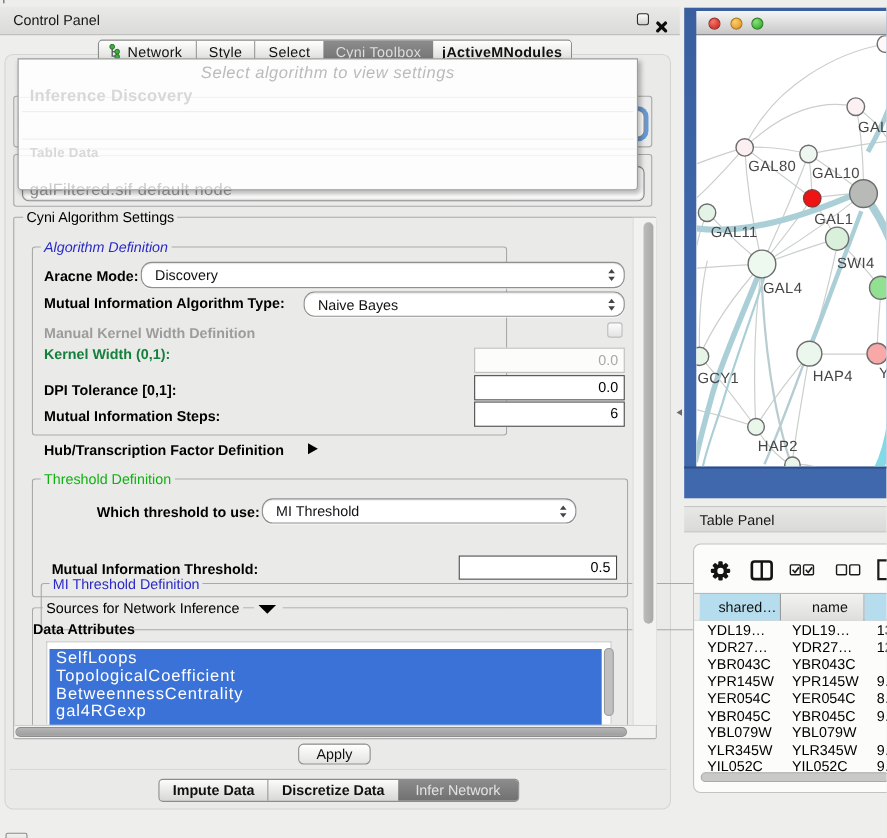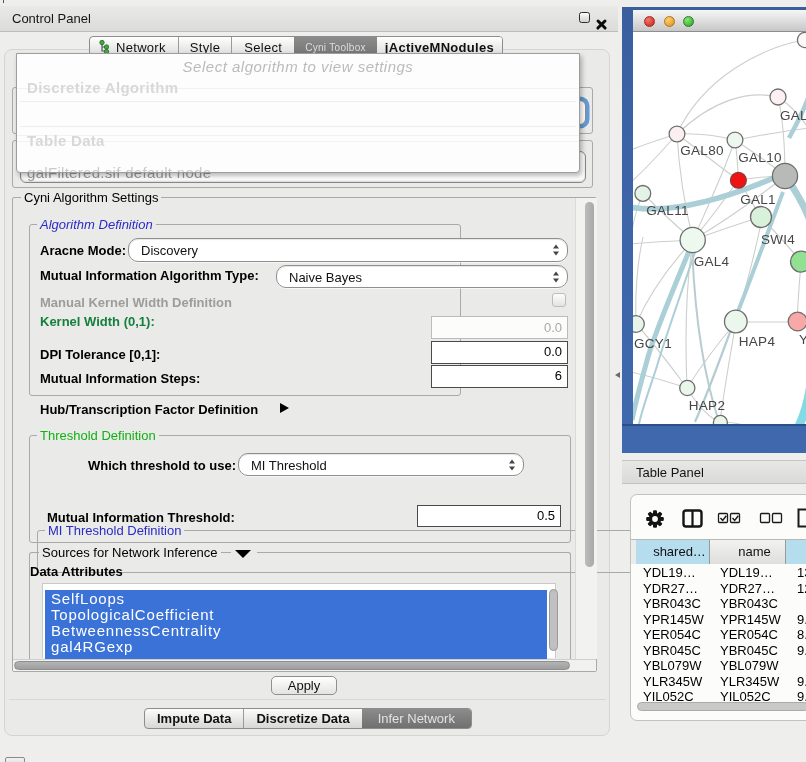--- a/index.html
+++ b/index.html
@@ -45,21 +45,21 @@
   </div>
   <div class="tab-sep"></div>
   <div style="display:flex;align-items:center;padding:0 11px;">
       <span style="font-size:13px;color:#111;letter-spacing:0.3px;">Style</span>
     </div>
   <div class="tab-sep"></div>
   <div style="display:flex;align-items:center;padding:0 12px;">
       <span style="font-size:13px;color:#111;letter-spacing:0.3px;">Select</span>
     </div>
   <div style="display:flex;align-items:center;padding:0 11px;background:linear-gradient(#8c8c8c,#727272);">
-      <span style="font-size:10px;color:#dedede;letter-spacing:0.3px;">Cyni Toolbox</span>
+      <span style="font-size:13px;color:#dedede;letter-spacing:0.3px;">Cyni Toolbox</span>
     </div>
   <div style="display:flex;align-items:center;padding:0 8px;background:linear-gradient(#ffffff,#d9d9d7);text-decoration:underline;">
       <span style="font-size:13px;color:#111;font-weight:bold;letter-spacing:0.3px;">jActiveMNodules</span>
     </div>
 </div>
 
 <div class="abs group" style="left:12px;top:87px;width:581px;height:47px;"></div>
 
 <div class="abs" style="left:20px;top:100px;width:566px;height:25px;background:#fff;border:1px solid #8a8a8a;border-radius:6px;box-shadow:0 0 0 3.5px rgba(86,145,212,0.92);"></div>
 
@@ -137,22 +137,22 @@
 
 <div class="abs" style="left:9px;top:699px;width:597px;height:1px;background:#d8d8d6;"></div>
 
 <div class="abs" style="left:16px;top:53px;width:564px;height:120px;background:#fdfdfd;border:1px solid #9d9d9d;border-radius:0 0 4px 4px;box-shadow:2px 3px 5px rgba(0,0,0,0.28);overflow:hidden;">
   <div class="abs" style="left:0;top:34px;width:100%;height:1px;background:#f2f2f1;"></div>
   <div class="abs" style="left:3px;top:47px;width:99%;height:1px;background:#ededec;"></div>
   <div class="abs" style="left:3px;top:72px;width:99%;height:1px;background:#ededec;"></div>
   <div class="abs" style="left:0;top:81px;width:100%;height:1px;background:#f2f2f1;"></div>
   <div class="abs" style="left:0;top:87px;width:100%;height:1px;background:#f2f2f1;"></div>
 
-  <div class="abs" style="left:10px;top:25px;font-size:15px;font-weight:bold;color:#d8d8d8;letter-spacing:0.3px;">Discretize Algorithm</div>
-  <div class="abs" style="left:10px;top:78px;font-size:15px;font-weight:bold;color:#d8d8d8;letter-spacing:0.3px;">Table Data</div>
+  <div class="abs" style="left:10px;top:25px;font-size:15px;font-weight:bold;color:#d8d8d8;letter-spacing:0.3px;">Inference Discovery</div>
+  <div class="abs" style="left:10px;top:78px;font-size:12px;font-weight:bold;color:#d8d8d8;letter-spacing:0.3px;">Table Data</div>
   <div class="abs" style="left:10px;top:110px;font-size:15px;color:#cacaca;letter-spacing:0.3px;">galFiltered.sif default node</div>
   <div class="abs" style="left:0;top:4px;width:100%;text-align:center;font-size:15px;color:#bbbbbb;letter-spacing:0.5px;font-style:italic;">Select algorithm to view settings</div>
 </div>
 
 <div class="abs" style="left:144px;top:708px;height:21px;display:flex;border:1px solid #8d8d8d;border-radius:4px;overflow:hidden;background:linear-gradient(#fcfcfc,#d7d7d5);">
   <div style="display:flex;align-items:center;padding:0 12px;">
       <span style="font-size:13px;font-weight:bold;color:#111;">Impute Data</span>
     </div>
   <div class="tab-sep"></div>
   <div style="display:flex;align-items:center;padding:0 12px;">

